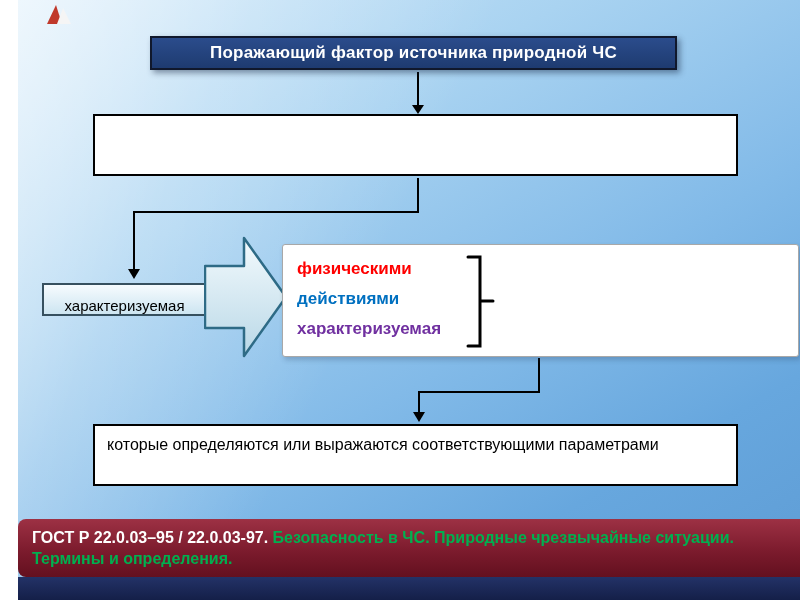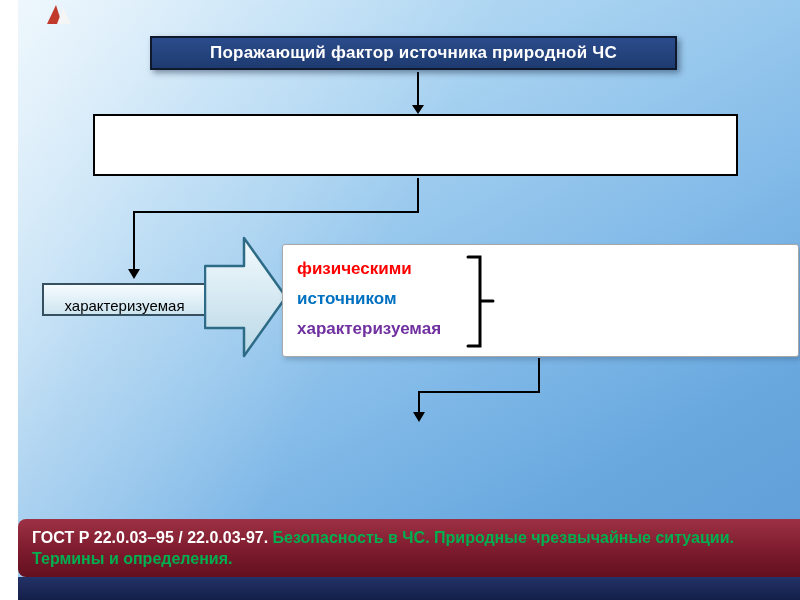--- a/index.html
+++ b/index.html
@@ -105,28 +105,31 @@
         <stop offset="0" stop-color="#f3fafd"></stop>
         <stop offset="1" stop-color="#b9d8e7"></stop>
       </linearGradient>
     </defs>
     <polygon points="1,30 40,30 40,2 82,61 40,120 40,92 1,92" fill="url(#arrGrad)" stroke="#2e6b86" stroke-width="2.5" stroke-linejoin="round"></polygon>
   </svg>
 
   <div class="abs factors-box">
     <div class="factor-list">
       <div class="factor-0">физическими</div>
-      <div class="factor-1">источником</div>
+      <div class="factor-1">действиями</div>
       <div class="factor-2">характеризуемая</div>
     </div>
     <svg class="bracket" width="30" height="97" viewBox="0 0 30 97">
       <path d="M3 4 H15 V93 H3 M15 48 H28" fill="none" stroke="#000" stroke-width="3" stroke-linecap="round"></path>
     </svg>
   </div>
 
+  <div class="abs frame-box parameters-box">
+    <span>которые определяются или выражаются соответствующими параметрами</span>
+  </div>
 
   <div class="abs footer-bar">
     <span>ГОСТ Р 22.0.03–95 / 22.0.03-97.</span><span class="footer-green"> Безопасность в ЧС. Природные чрезвычайные ситуации. Термины и  определения.</span>
   </div>
 
   <div class="abs bottom-strip"></div>
 
 </div>
 
 </body></html>

